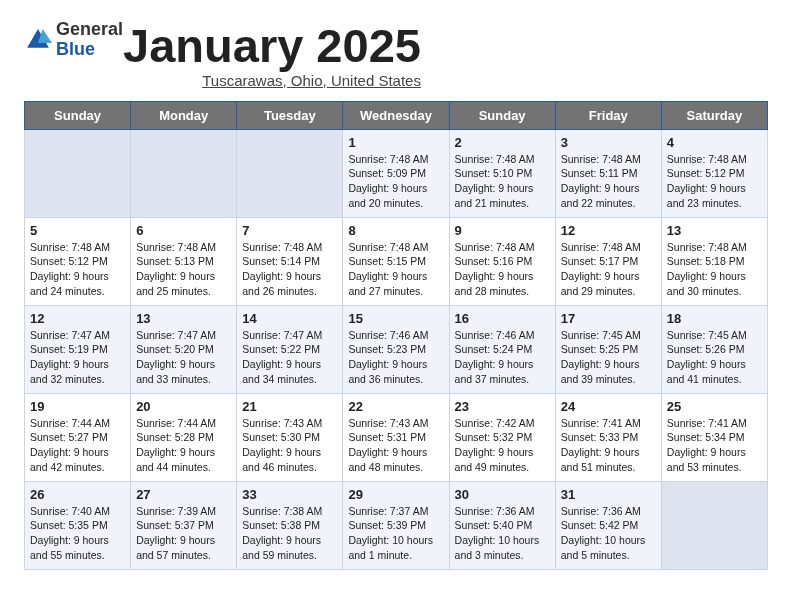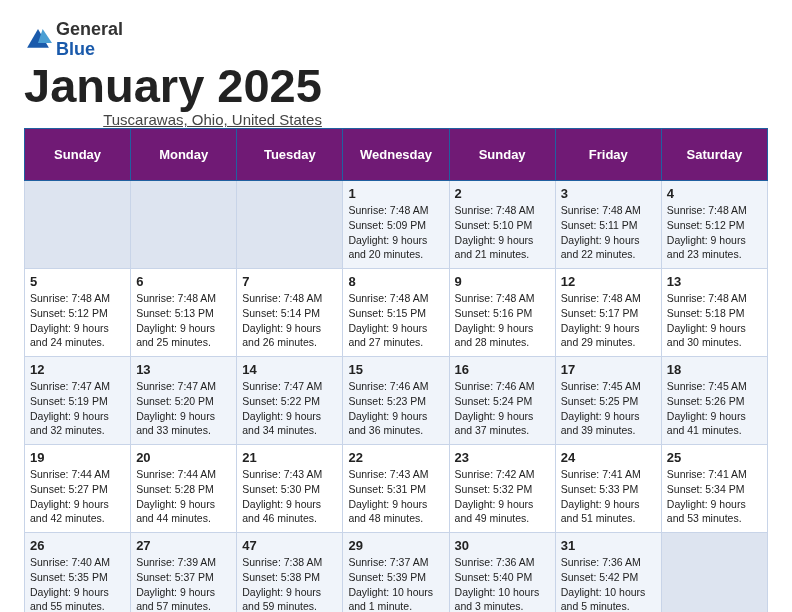--- a/index.html
+++ b/index.html
@@ -6,21 +6,21 @@
     body {
       font-family: Arial, sans-serif;
       background: #fff;
       width: 792px;
       min-height: 612px;
       padding: 20px 24px 20px 24px;
     }
     .header-area {
       display: flex;
       align-items: flex-start;
-      flex-direction: column;
+      margin-bottom: 12px;
     }
     .logo-area {
       display: flex;
       align-items: center;
       gap: 4px;
     }
     .logo-text {
       font-size: 18px;
       font-weight: bold;
       line-height: 1.1;
@@ -44,24 +44,24 @@
       font-size: 15px;
       color: #444;
       text-decoration: underline;
     }
     table {
       width: 100%;
       border-collapse: collapse;
       font-size: 11px;
     }
     thead th {
-      background: #701a75;
+      background: #737373;
       color: #fff;
       text-align: center;
-      padding: 18px 4px;
+      padding: 6px 4px;
       font-size: 13px;
       font-weight: bold;
       border: 1px solid #2060a0;
     }
     tbody tr {
       background: #fff;
     }
     tbody tr:nth-child(odd) {
       background: #f0f4fa;
     }
@@ -157,20 +157,20 @@
         <td><span class="day-num">20</span><span class="cell-text">Sunrise: 7:44 AM<br>Sunset: 5:28 PM<br>Daylight: 9 hours and 44 minutes.</span></td>
         <td><span class="day-num">21</span><span class="cell-text">Sunrise: 7:43 AM<br>Sunset: 5:30 PM<br>Daylight: 9 hours and 46 minutes.</span></td>
         <td><span class="day-num">22</span><span class="cell-text">Sunrise: 7:43 AM<br>Sunset: 5:31 PM<br>Daylight: 9 hours and 48 minutes.</span></td>
         <td><span class="day-num">23</span><span class="cell-text">Sunrise: 7:42 AM<br>Sunset: 5:32 PM<br>Daylight: 9 hours and 49 minutes.</span></td>
         <td><span class="day-num">24</span><span class="cell-text">Sunrise: 7:41 AM<br>Sunset: 5:33 PM<br>Daylight: 9 hours and 51 minutes.</span></td>
         <td><span class="day-num">25</span><span class="cell-text">Sunrise: 7:41 AM<br>Sunset: 5:34 PM<br>Daylight: 9 hours and 53 minutes.</span></td>
       </tr>
       <tr>
         <td><span class="day-num">26</span><span class="cell-text">Sunrise: 7:40 AM<br>Sunset: 5:35 PM<br>Daylight: 9 hours and 55 minutes.</span></td>
         <td><span class="day-num">27</span><span class="cell-text">Sunrise: 7:39 AM<br>Sunset: 5:37 PM<br>Daylight: 9 hours and 57 minutes.</span></td>
-        <td><span class="day-num">47</span><span class="cell-text">Sunrise: 7:38 AM<br>Sunset: 5:38 PM<br>Daylight: 9 hours and 59 minutes.</span></td>
+        <td><span class="day-num">33</span><span class="cell-text">Sunrise: 7:38 AM<br>Sunset: 5:38 PM<br>Daylight: 9 hours and 59 minutes.</span></td>
         <td><span class="day-num">29</span><span class="cell-text">Sunrise: 7:37 AM<br>Sunset: 5:39 PM<br>Daylight: 10 hours and 1 minute.</span></td>
         <td><span class="day-num">30</span><span class="cell-text">Sunrise: 7:36 AM<br>Sunset: 5:40 PM<br>Daylight: 10 hours and 3 minutes.</span></td>
         <td><span class="day-num">31</span><span class="cell-text">Sunrise: 7:36 AM<br>Sunset: 5:42 PM<br>Daylight: 10 hours and 5 minutes.</span></td>
         <td class="empty-cell"></td>
       </tr>
     </tbody>
 </table>
 
 </body></html>

